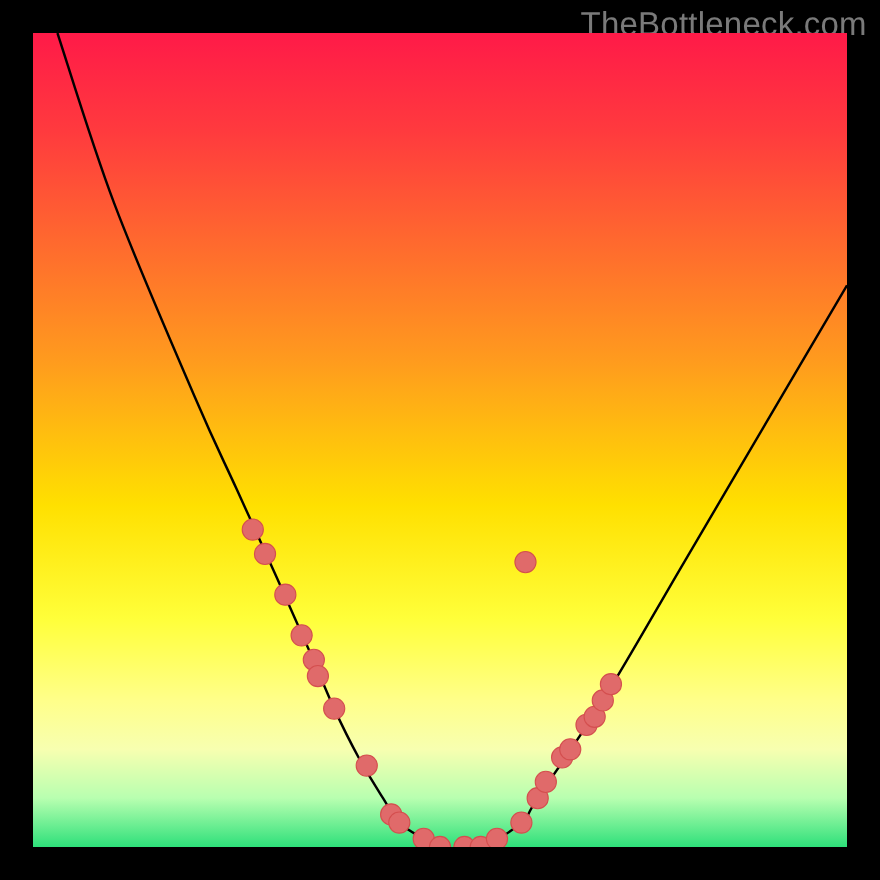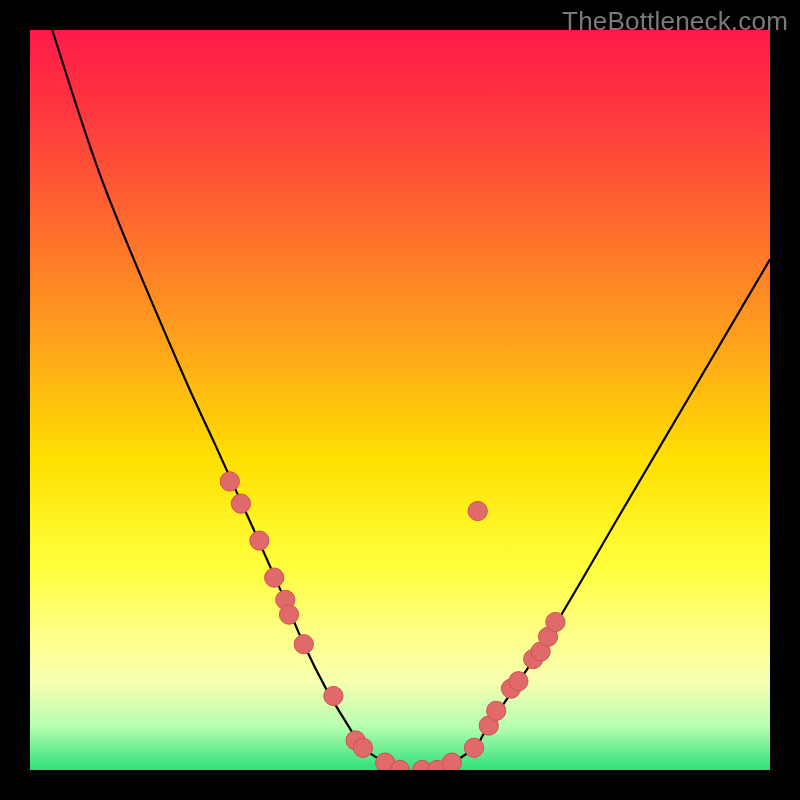--- a/index.html
+++ b/index.html
@@ -34,21 +34,21 @@
       #f7ffb0 88%,
       #b8ffb0 94%,
       #2ee07a 100%
     );
   }
   .watermark {
     position: absolute;
     top: 6px;
     right: 12px;
     color: #7a7a7a;
-    font-size: 26px;
+    font-size: 30px;
     font-weight: 500;
     letter-spacing: 0.2px;
     user-select: none;
   }
   svg.overlay {
     position: absolute;
     left: 0;
     top: 0;
     width: 740px;
     height: 740px;

